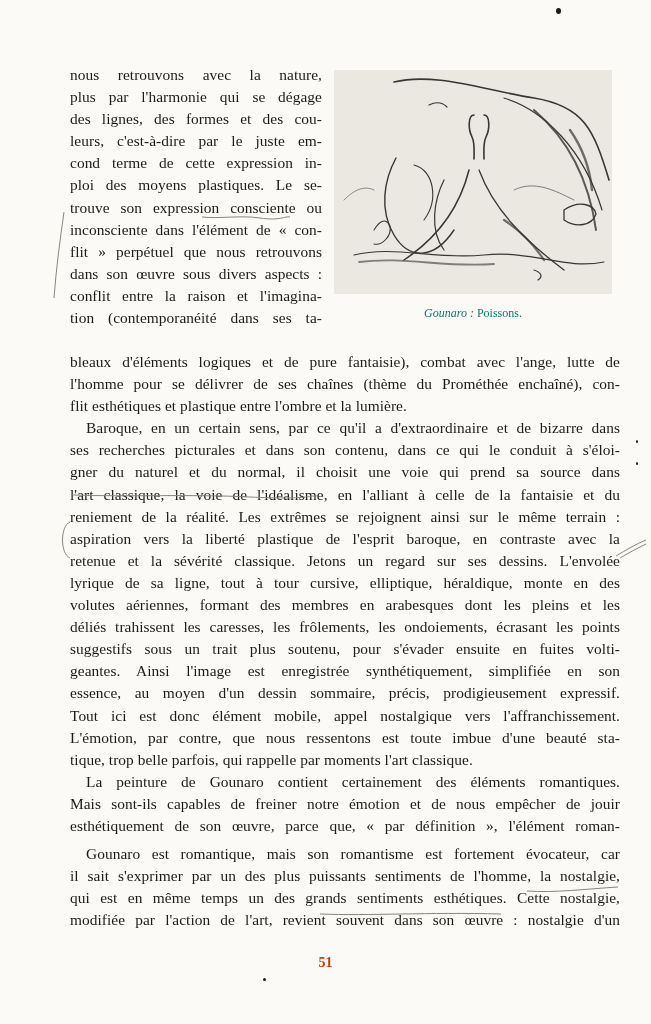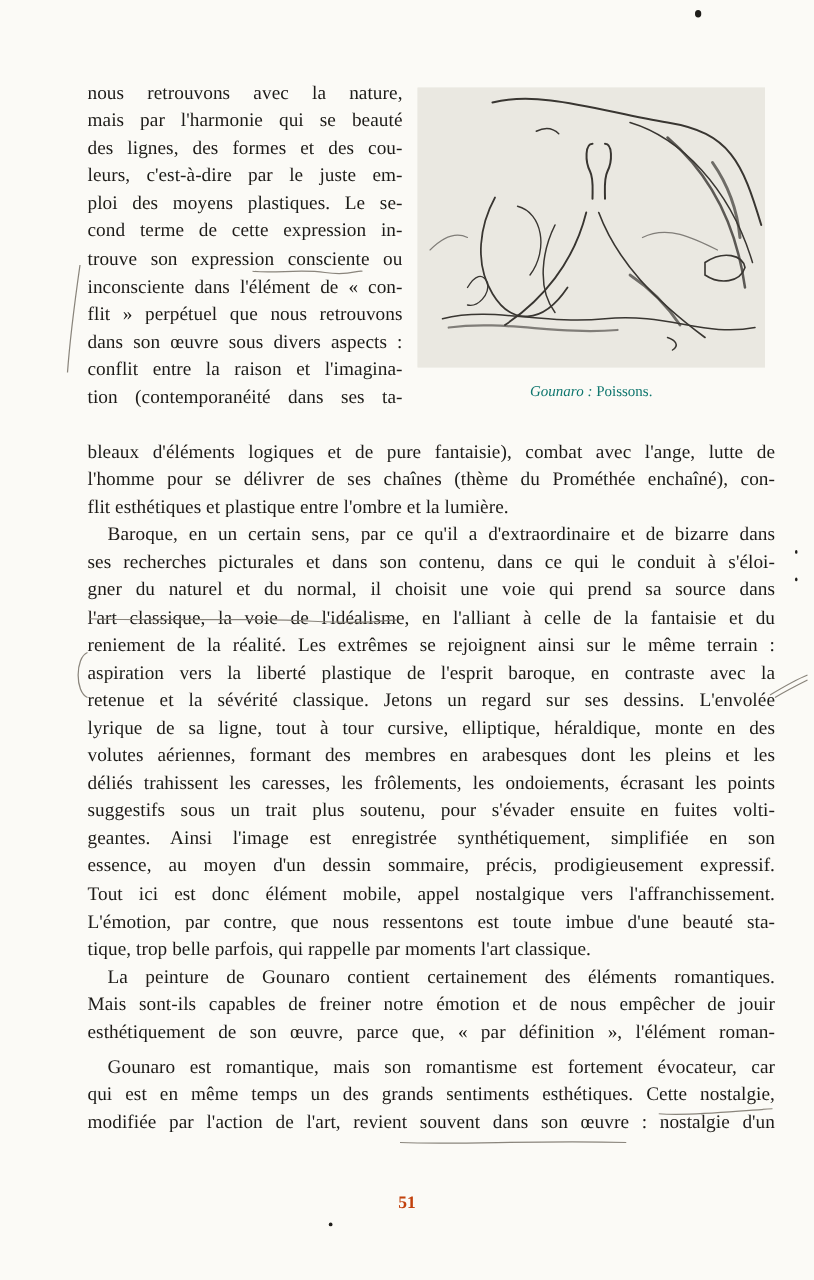--- a/index.html
+++ b/index.html
@@ -80,25 +80,25 @@
       </g>
     </svg>
     <div class="caption">
       <span class="artist">Gounaro :</span>
       <span>Poissons.</span>
     </div>
   </div>
 
   <div class="text col-narrow" style="top:64px;">
     <span class="line">nous retrouvons avec la nature,</span>
-    <span class="line">mais par l'harmonie qui se beauté</span>
+    <span class="line">plus par l'harmonie qui se dégage</span>
     <span class="line">des lignes, des formes et des cou-</span>
     <span class="line">leurs, c'est-à-dire par le juste em-</span>
+    <span class="line">cond terme de cette expression in-</span>
     <span class="line">ploi des moyens plastiques. Le se-</span>
-    <span class="line">cond terme de cette expression in-</span>
     <span class="line">trouve son expression consciente ou</span>
     <span class="line">inconsciente dans l'élément de « con-</span>
     <span class="line">flit » perpétuel que nous retrouvons</span>
     <span class="line">dans son œuvre sous divers aspects :</span>
     <span class="line">conflit entre la raison et l'imagina-</span>
     <span class="line">tion (contemporanéité dans ses ta-</span>
   </div>
 
   <div class="text col-wide" style="top:351px;">
     <div>
@@ -125,20 +125,21 @@
       <span class="line last">tique, trop belle parfois, qui rappelle par moments l'art classique.</span>
     </div>
     <div>
       <span class="line indent">La peinture de Gounaro contient certainement des éléments romantiques.</span>
       <span class="line">Mais sont-ils capables de freiner notre émotion et de nous empêcher de jouir</span>
       <span class="line">esthétiquement de son œuvre, parce que, « par définition », l'élément roman-</span>
     </div>
     <div class="para-gap"></div>
     <div>
       <span class="line indent">Gounaro est romantique, mais son romantisme est fortement évocateur, car</span>
+      <span class="line">il sait s'exprimer par un des plus puissants sentiments de l'homme, la nostalgie,</span>
       <span class="line">qui est en même temps un des grands sentiments esthétiques. Cette nostalgie,</span>
       <span class="line">modifiée par l'action de l'art, revient souvent dans son œuvre : nostalgie d'un</span>
     </div>
   </div>
 
   <svg class="pencil" style="left:50px; top:210px;" width="20" height="90" viewBox="0 0 20 90">
     <path d="M14 2 C 10 30, 6 60, 4 88" stroke="#8a857c" stroke-width="1" fill="none"></path>
   </svg>
   <svg class="pencil" style="left:58px; top:520px;" width="14" height="40" viewBox="0 0 14 40">
     <path d="M12 2 C 2 6, 2 34, 12 38" stroke="#8a857c" stroke-width="1" fill="none"></path>

